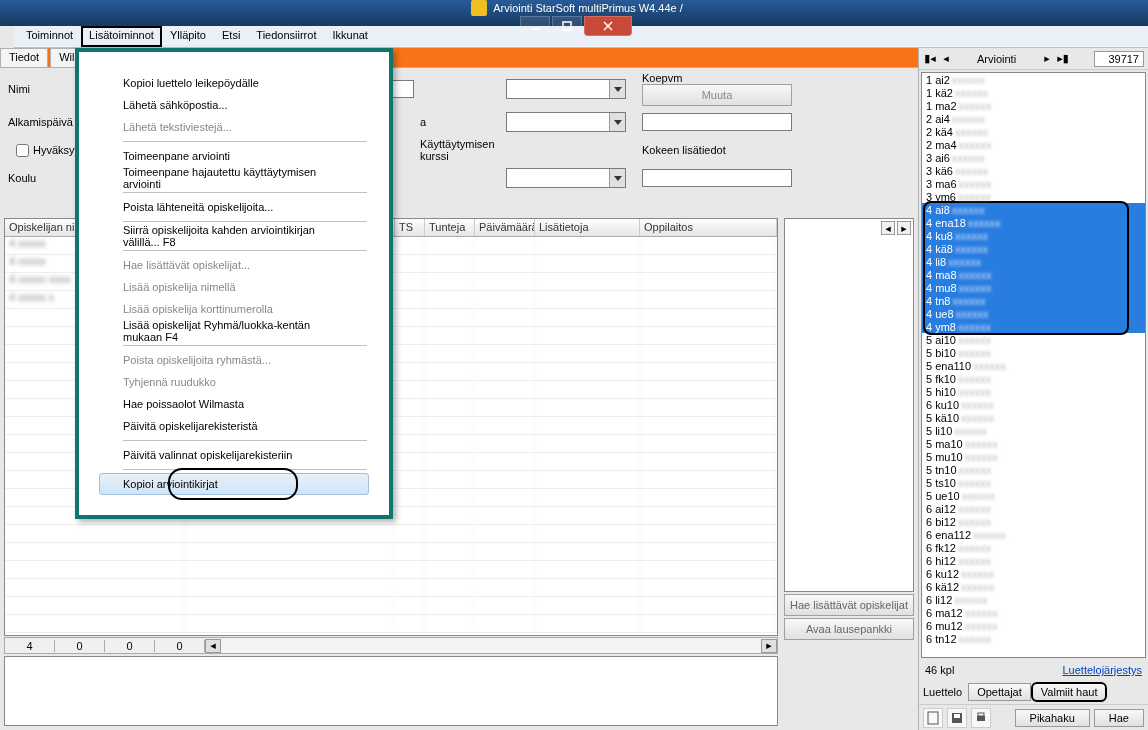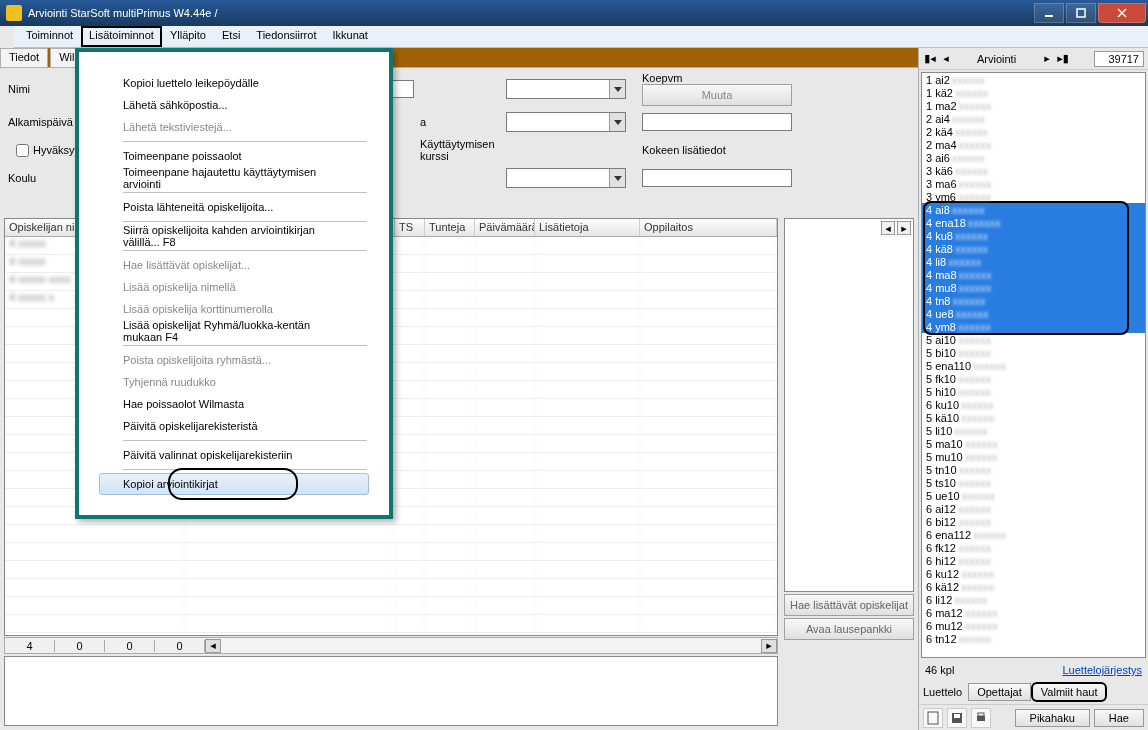--- a/index.html
+++ b/index.html
@@ -1,19 +1,19 @@
 <!DOCTYPE html>
 <html><head>
 <meta charset="utf-8">
 <style>
 * { box-sizing: border-box; margin: 0; padding: 0; font-family: "Segoe UI", Tahoma, sans-serif; font-size: 11px; }
 body { width: 1148px; height: 730px; background: #e8e8e8; overflow: hidden; position: relative; }
 
 
-.title-bar { height: 26px; background: linear-gradient(to bottom, #2a5a9a 0%, #1e4a7a 50%, #183a60 100%); display: flex; align-items: center; justify-content: space-between; color: #fff; padding-left: 6px; }
+.title-bar { height: 26px; background: linear-gradient(to bottom, #2a5a9a 0%, #1e4a7a 50%, #183a60 100%); display: flex; align-items: center; justify-content: space-between; color: #fff; padding-left: 6px; flex-direction: column; }
 .title-bar .title { display: flex; align-items: center; gap: 6px; }
 .app-icon { width: 16px; height: 16px; background: #f0c020; border-radius: 2px; }
 .win-controls { display: flex; }
 .win-btn { width: 30px; height: 20px; display: flex; align-items: center; justify-content: center; border: 1px solid rgba(255,255,255,0.2); background: rgba(255,255,255,0.1); margin-right: 2px; }
 .win-btn.close { background: #c94a3a; width: 48px; border-radius: 0 0 4px 4px; }
 .win-btn svg { fill: #fff; }
 
 
 .menu-bar { height: 22px; background: #eaf0f8; border-bottom: 1px solid #c0c0c0; display: flex; align-items: stretch; padding-left: 4px; margin-left: 14px; }
 .menu-item { padding: 3px 8px; cursor: default; }
@@ -26,21 +26,21 @@
 .dropdown .row.highlight { background: linear-gradient(to bottom, #e8f0fa, #d0e4f8); border: 1px solid #a0c0e0; border-radius: 3px; padding: 0 23px; position: relative; }
 .dropdown .sep { height: 1px; background: #c0c0c0; margin: 3px 2px 3px 24px; }
 .dropdown .row .ring { position: absolute; left: 68px; right: 70px; top: -6px; bottom: -6px; border: 2px solid #000; border-radius: 14px; pointer-events:none; }
 
 
 .content { position: absolute; top: 48px; left: 0; right: 0; bottom: 0; display: flex; }
 .left-pane { flex: 1; position: relative; background: #e8e8e8; }
 .right-pane { width: 230px; background: #e8e8e8; border-left: 1px solid #b0b0b0; display: flex; flex-direction: column; }
 
 
-.tabs-row { height: 20px; display: flex; border-bottom: 1px solid #b0b0b0; background: #a16207; }
+.tabs-row { height: 20px; display: flex; border-bottom: 1px solid #b0b0b0; background: #f97316; }
 .tab { padding: 2px 8px; border: 1px solid #b0b0b0; background: #f4f4f4; border-bottom: none; margin-right: 2px; }
 
 .form-grid { padding: 4px 8px; display: grid; grid-template-columns: 80px 320px 80px 130px 190px; gap: 6px 6px; align-items: center; position: relative; }
 .form-grid label { font-size: 11px; }
 .text-input { height: 18px; border: 1px solid #7a7a7a; background: #fff; padding: 0 3px; width: 100%; }
 .combo { height: 20px; border: 1px solid #7a7a7a; background: #fff; display: flex; align-items: center; justify-content: flex-end; width: 120px; }
 .combo .arrow { width: 16px; height: 100%; background: #e0e0e0; border-left: 1px solid #999; display:flex; align-items:center; justify-content:center; }
 .btn { height: 22px; border: 1px solid #a0a0a0; background: linear-gradient(to bottom,#f8f8f8,#e0e0e0); display:flex; align-items:center; justify-content:center; color:#888; padding:0 30px; }
 
 .checkbox-row { display:flex; align-items:center; gap:4px; margin: 2px 8px; }
@@ -648,21 +648,21 @@
       <div class="tb2">Hae</div>
     </div>
   </div>
 </div>
 
 <div class="dropdown" id="dropdown">
     <div class="row">Kopioi luettelo leikepöydälle</div>
     <div class="row">Lähetä sähköpostia...</div>
     <div class="row disabled">Lähetä tekstiviestejä...</div>
     <div class="sep"></div>
-    <div class="row">Toimeenpane poissaolot</div>
+    <div class="row">Toimeenpane arviointi</div>
     <div class="row">Toimeenpane hajautettu käyttäytymisen arviointi</div>
     <div class="sep"></div>
     <div class="row">Poista lähteneitä opiskelijoita...</div>
     <div class="sep"></div>
     <div class="row">Siirrä opiskelijoita kahden arviointikirjan välillä...  F8</div>
     <div class="sep"></div>
     <div class="row disabled">Hae lisättävät opiskelijat...</div>
     <div class="row disabled">Lisää opiskelija nimellä</div>
     <div class="row disabled">Lisää opiskelija korttinumerolla</div>
     <div class="row">Lisää opiskelijat Ryhmä/luokka-kentän mukaan  F4</div>

